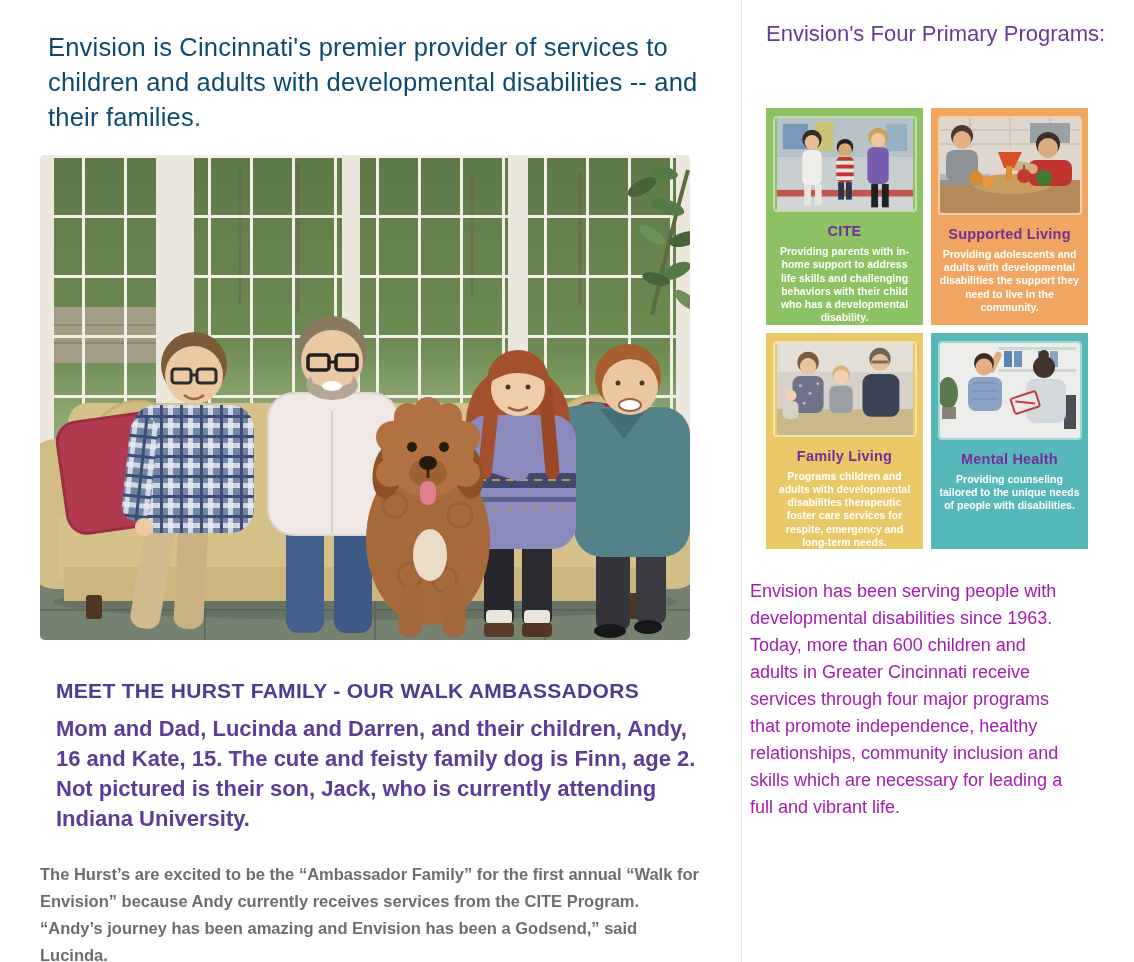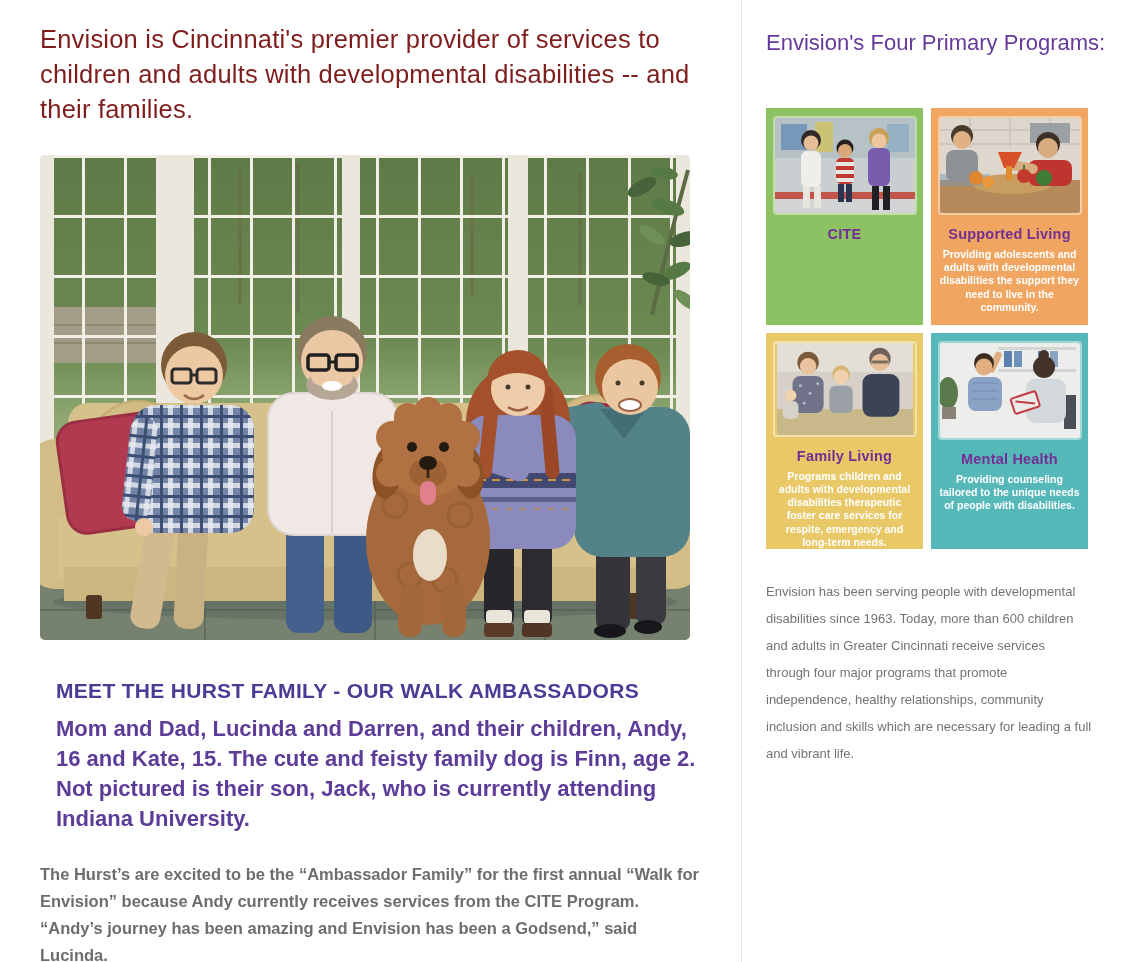--- a/index.html
+++ b/index.html
@@ -6,23 +6,23 @@
   body{
     width:1134px;height:962px;position:relative;overflow:hidden;
     background:#ffffff;
     font-family:"Liberation Sans", sans-serif;
     -webkit-font-smoothing:antialiased;
   }
   .divider{position:absolute;left:741px;top:0;width:1px;height:962px;background:#e7e7e7;}
 
   
   .main-heading{
-    position:absolute;left:40px;top:22px;width:665px;margin:0;
+    position:absolute;left:40px;top:22px;width:665px;margin:8px;
     font-size:25.5px;line-height:35px;font-weight:500;letter-spacing:.2px;
-    color:#7f1d1d;
+    color:#0c4a6e;
   }
   .family-photo{
     position:absolute;left:40px;top:155px;width:650px;height:485px;margin:0;
     border-radius:5px;overflow:hidden;background:#ebe7dc;
   }
   .family-photo svg{display:block;width:100%;height:100%;}
   .sub-heading{
     position:absolute;left:40px;top:663px;width:665px;margin:16px;
     font-size:21px;font-weight:700;letter-spacing:.3px;color:#4c3a94;
   }
@@ -30,21 +30,21 @@
     position:absolute;left:56px;top:714px;width:655px;margin:0;
     font-size:22px;line-height:30px;font-weight:700;color:#5d3c98;
   }
   .body-text{
     position:absolute;left:40px;top:861px;width:662px;margin:0;
     font-size:16.5px;line-height:27px;color:#6d6d6d;font-weight:bold;
   }
 
   
   .sidebar-heading{
-    position:absolute;left:766px;top:28px;width:340px;margin:0;
+    position:absolute;left:766px;top:19px;width:340px;margin:0;
     font-size:22px;line-height:30px;font-weight:500;color:#653a9b;
   }
   .program-grid{
     position:absolute;left:766px;top:108px;width:322px;height:441px;
     display:grid;grid-template-columns:1fr 1fr;grid-template-rows:1fr 1fr;
     gap:8px;background:#ffffff;
   }
   .program-card{
     display:flex;flex-direction:column;align-items:center;
     padding:10px 6px 0 6px;box-sizing:border-box;overflow:hidden;
@@ -59,22 +59,22 @@
   }
   .program-title{
     margin:13px 0 6px 0;font-size:14.5px;font-weight:700;color:#732f94;
     letter-spacing:.2px;
   }
   .program-desc{
     font-size:10.5px;font-weight:700;color:#ffffff;text-align:center;
     line-height:13.2px;padding:0 2px;
   }
   .sidebar-paragraph{
-    position:absolute;left:766px;top:578px;width:326px;margin:0;
-    font-size:13px;line-height:27px;color:#737373;
+    position:absolute;left:750px;top:578px;width:326px;margin:0;
+    font-size:18px;line-height:27px;color:#a21caf;
   }
 </style>
 </head>
 <body>
 
 <div class="page">
   <div class="divider"></div>
 
   <main>
     <h1 class="main-heading">Envision is Cincinnati's premier provider of services to children and adults with developmental disabilities -- and their families.</h1>
@@ -289,20 +289,21 @@
           <rect x="97" y="68" width="7" height="24" fill="#1f1f24"></rect>
           <rect x="108" y="68" width="7" height="24" fill="#1f1f24"></rect>
           <defs>
             <pattern id="rwstripe" width="8" height="8" patternUnits="userSpaceOnUse">
               <rect width="8" height="8" fill="#e8e6e2"></rect>
               <rect width="8" height="4" fill="#c0392f"></rect>
             </pattern>
           </defs>
         </svg>
         <div class="program-title">CITE</div>
+        <div class="program-desc">Providing parents with in-home support to address life skills and challenging behaviors with their child who has a developmental disability.</div>
       </div>
 
       <div class="program-card bg-supported">
         <svg class="mini" viewBox="0 0 140 95" aria-hidden="true">
           <rect width="140" height="95" fill="#ded7ce"></rect>
           <path d="M0 12H140M0 26H140M30 0V30M70 0V30M110 0V30" stroke="#cfc7bd" stroke-width="2"></path>
           <rect x="90" y="5" width="40" height="20" fill="#9aa0a3"></rect>
           <rect x="0" y="62" width="140" height="33" fill="#b5895a"></rect>
           <ellipse cx="72" cy="66" rx="40" ry="10" fill="#c79d60"></ellipse>
           <rect x="0" y="56" width="50" height="12" fill="#7a99b5" opacity="0.5"></rect>

